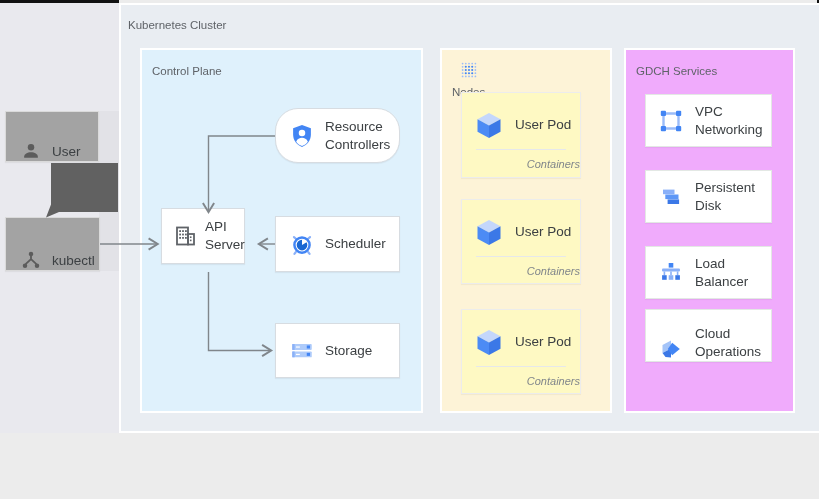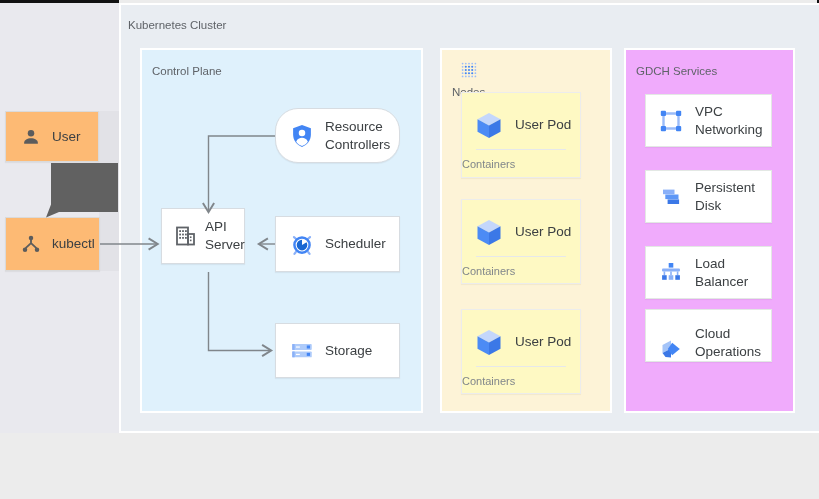--- a/index.html
+++ b/index.html
@@ -16,28 +16,28 @@
   .panel-cp{left:140px;width:283px;background:#dff1fc;}
   .panel-nodes{left:440px;width:172px;background:#fdf3d7;}
   .panel-gdch{left:624px;width:171px;background:#f0abfc;}
   .panel-label{position:absolute;left:10px;top:15px;font-size:11.5px;color:#5f6368;white-space:nowrap;}
   .nodes-header{position:absolute;left:10px;top:12px;display:flex;align-items:center;gap:8px;flex-direction:column;}
   .nodes-header .panel-label-inline{font-size:11.5px;color:#5f6368;}
   .node-box{position:absolute;background:#fff;border:1px solid #d7dce1;box-sizing:border-box;
             display:flex;align-items:center;gap:10px;padding-left:13px;
             box-shadow:0 1px 1px rgba(0,0,0,.05);}
   .nlabel{font-size:13.5px;line-height:1.32;color:#3c4043;}
-  .actor-box{position:absolute;background:#fdba74;border:1px solid #dadada;box-sizing:border-box;
-             display:flex;align-items:center;gap:11px;padding-left:15px;
+  .actor-box{position:absolute;background:#a3a3a3;border:1px solid #dadada;box-sizing:border-box;
+             display:flex;align-items:flex-end;gap:11px;padding-left:15px;
              box-shadow:0 1px 1px rgba(0,0,0,.05);}
   .pod-card{position:absolute;left:461px;width:120px;background:#fef9c3;border:1px solid #ececec;
             box-sizing:border-box;box-shadow:0 1px 1px rgba(0,0,0,.04);}
   .pod-top{display:flex;align-items:center;gap:12px;padding:14px 0 0 13px;height:36px;}
   .pod-divider{border-top:1px solid #e6e8eb;margin:6px 14px 0 14px;}
-  .pod-sub{text-align:left;font-size:11px;color:#80868b;margin-top:8px;}
+  .pod-sub{text-align:right;font-size:11px;color:#80868b;margin-top:8px;font-style:italic;}
   .svc-card{position:absolute;left:645px;width:127px;height:53px;background:#fff;border:1px solid #e3e8e4;
             box-sizing:border-box;display:flex;align-items:center;gap:12px;padding-left:13px;
             box-shadow:0 1px 1px rgba(0,0,0,.04);}
   .overlay{position:absolute;left:0;top:0;pointer-events:none;}
   .conn{fill:none;stroke:#80868b;stroke-width:1.4;}
   .icon{display:inline-flex;flex:0 0 auto;}
 </style>
 </head>
 <body>
 

